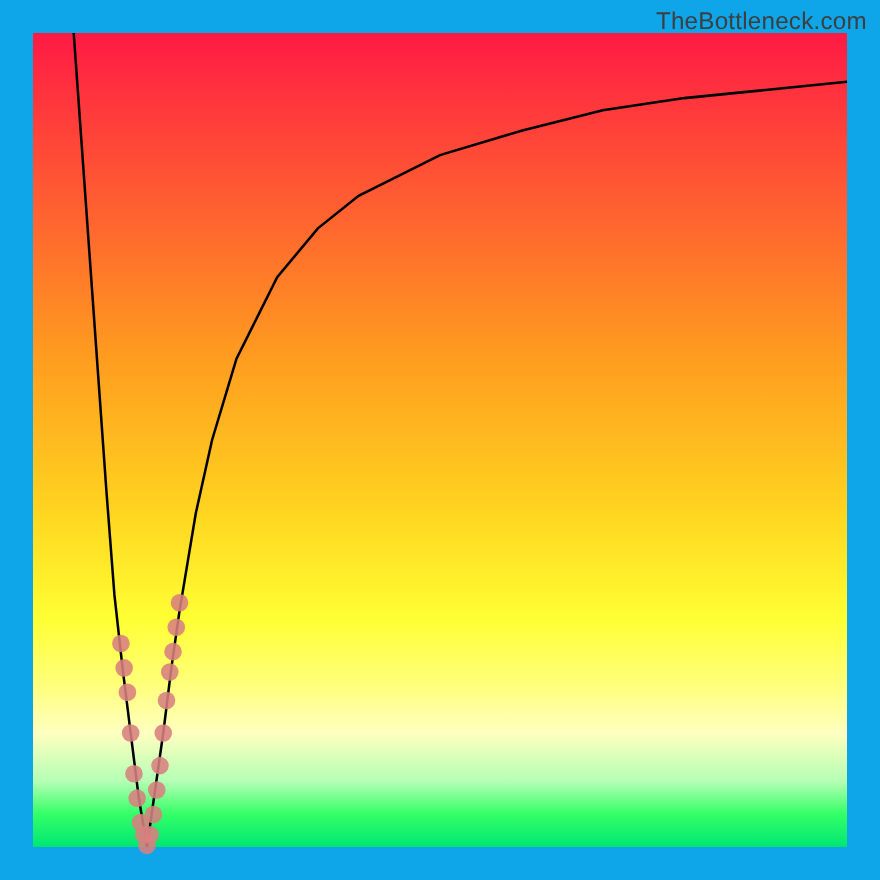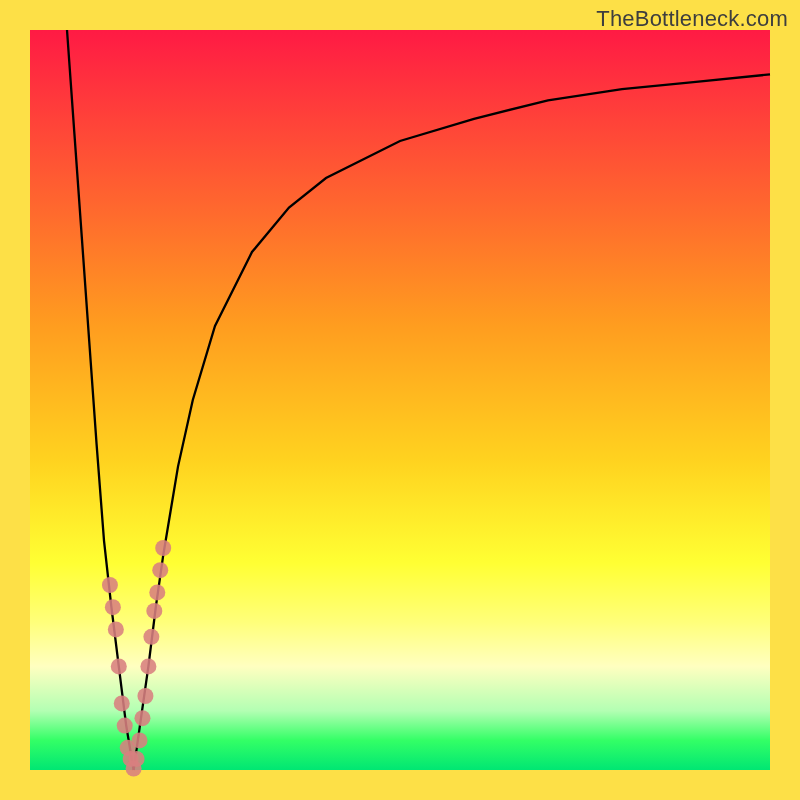--- a/index.html
+++ b/index.html
@@ -7,21 +7,21 @@
     padding: 0;
     width: 800px;
     height: 800px;
     overflow: hidden;
     background: #000;
   }
   .frame {
     position: relative;
     width: 800px;
     height: 800px;
-    background: #fde047;
+    background: #0ea5e9;
   }
   .plot-area {
     position: absolute;
     left: 30px;
     top: 30px;
     width: 740px;
     height: 740px;
     background: linear-gradient(
       to bottom,
       #ff1a44 0%,

